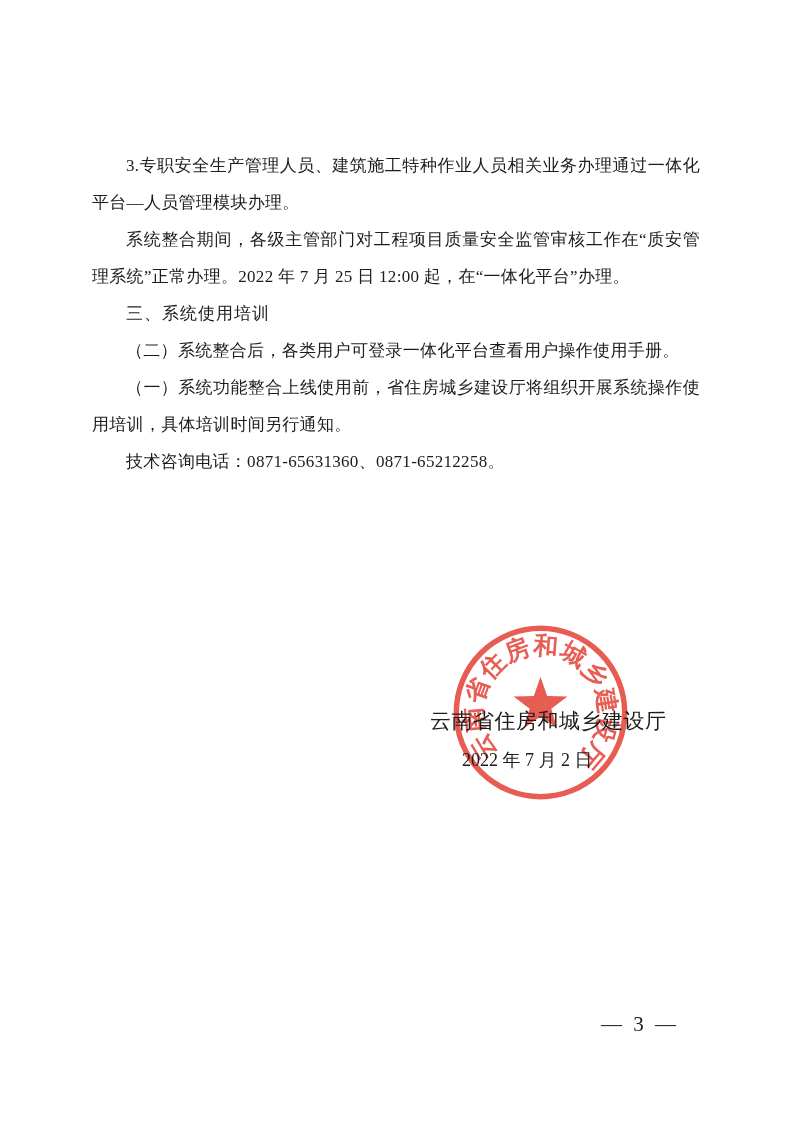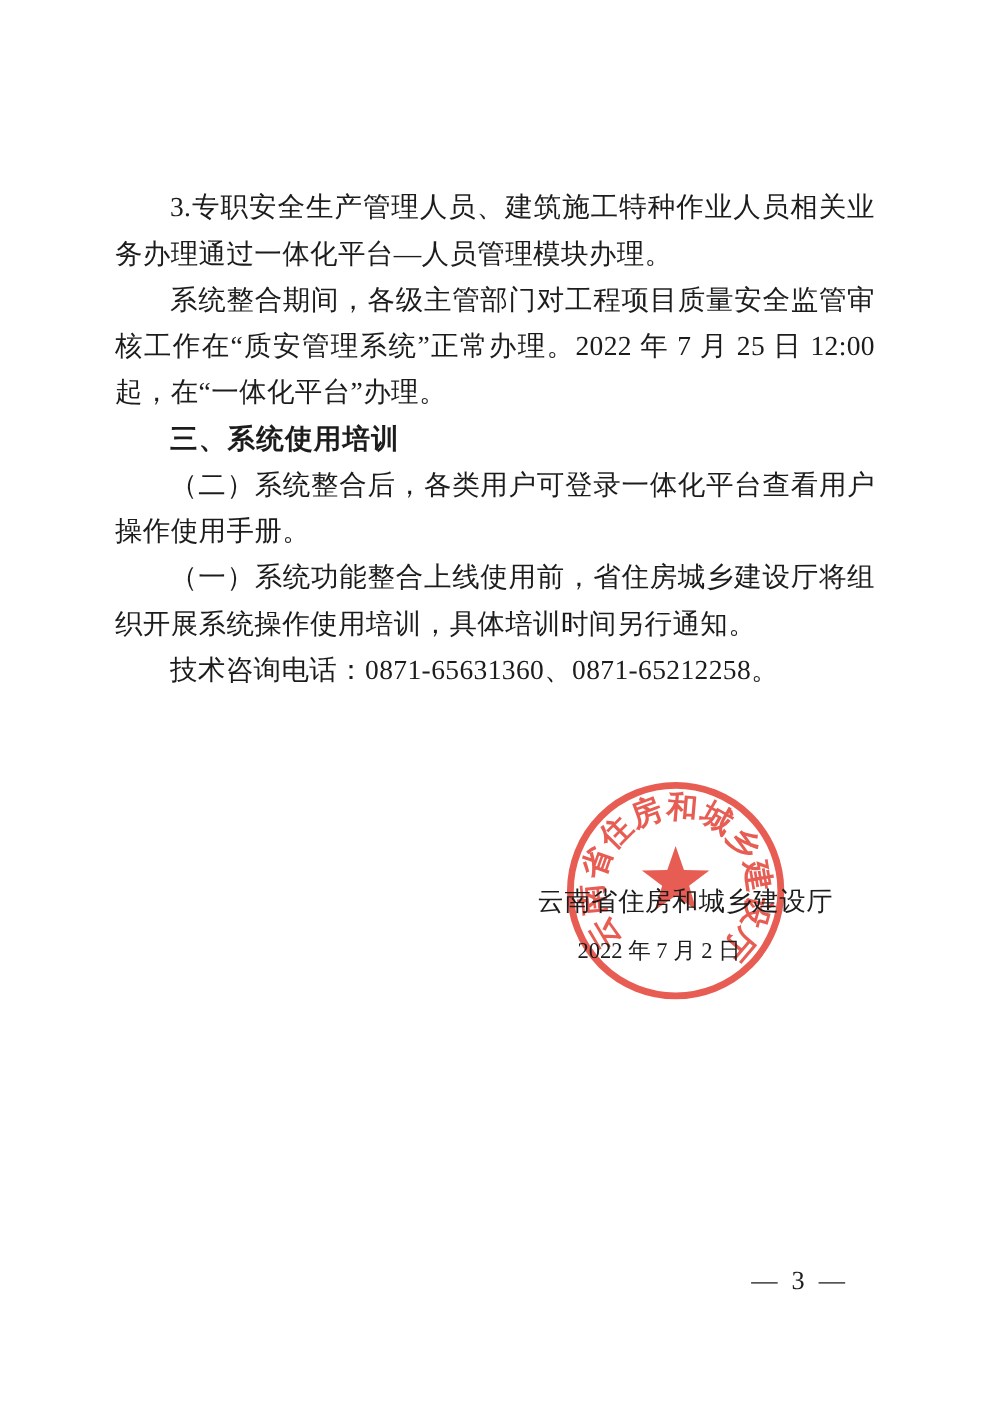--- a/index.html
+++ b/index.html
@@ -11,28 +11,28 @@
     position:relative;
     width:793px;height:1122px;
     background:#ffffff;
     overflow:hidden;
     font-family:"Liberation Serif","DejaVu Serif",serif;
     color:var(--ink);
   }
   .body-text{
     position:absolute;
     left:92px;top:147px;width:608px;
-    font-size:22px;line-height:37px;
+    font-size:17px;line-height:37px;
     text-align:justify;
     letter-spacing:0.3px;
   }
   .para{margin:0;text-indent:2em;}
   .para.heading{
     font-family:"Liberation Sans","DejaVu Sans",sans-serif;
-    font-weight:bold;
+    font-weight:normal;
     letter-spacing:1px;
   }
   .seal{
     position:absolute;
     left:449px;top:621px;
     width:183px;height:183px;
     opacity:0.87;
   }
   .seal svg{display:block;width:100%;height:100%;}
   .seal-ring{fill:none;stroke:var(--seal-color);stroke-width:6;}

